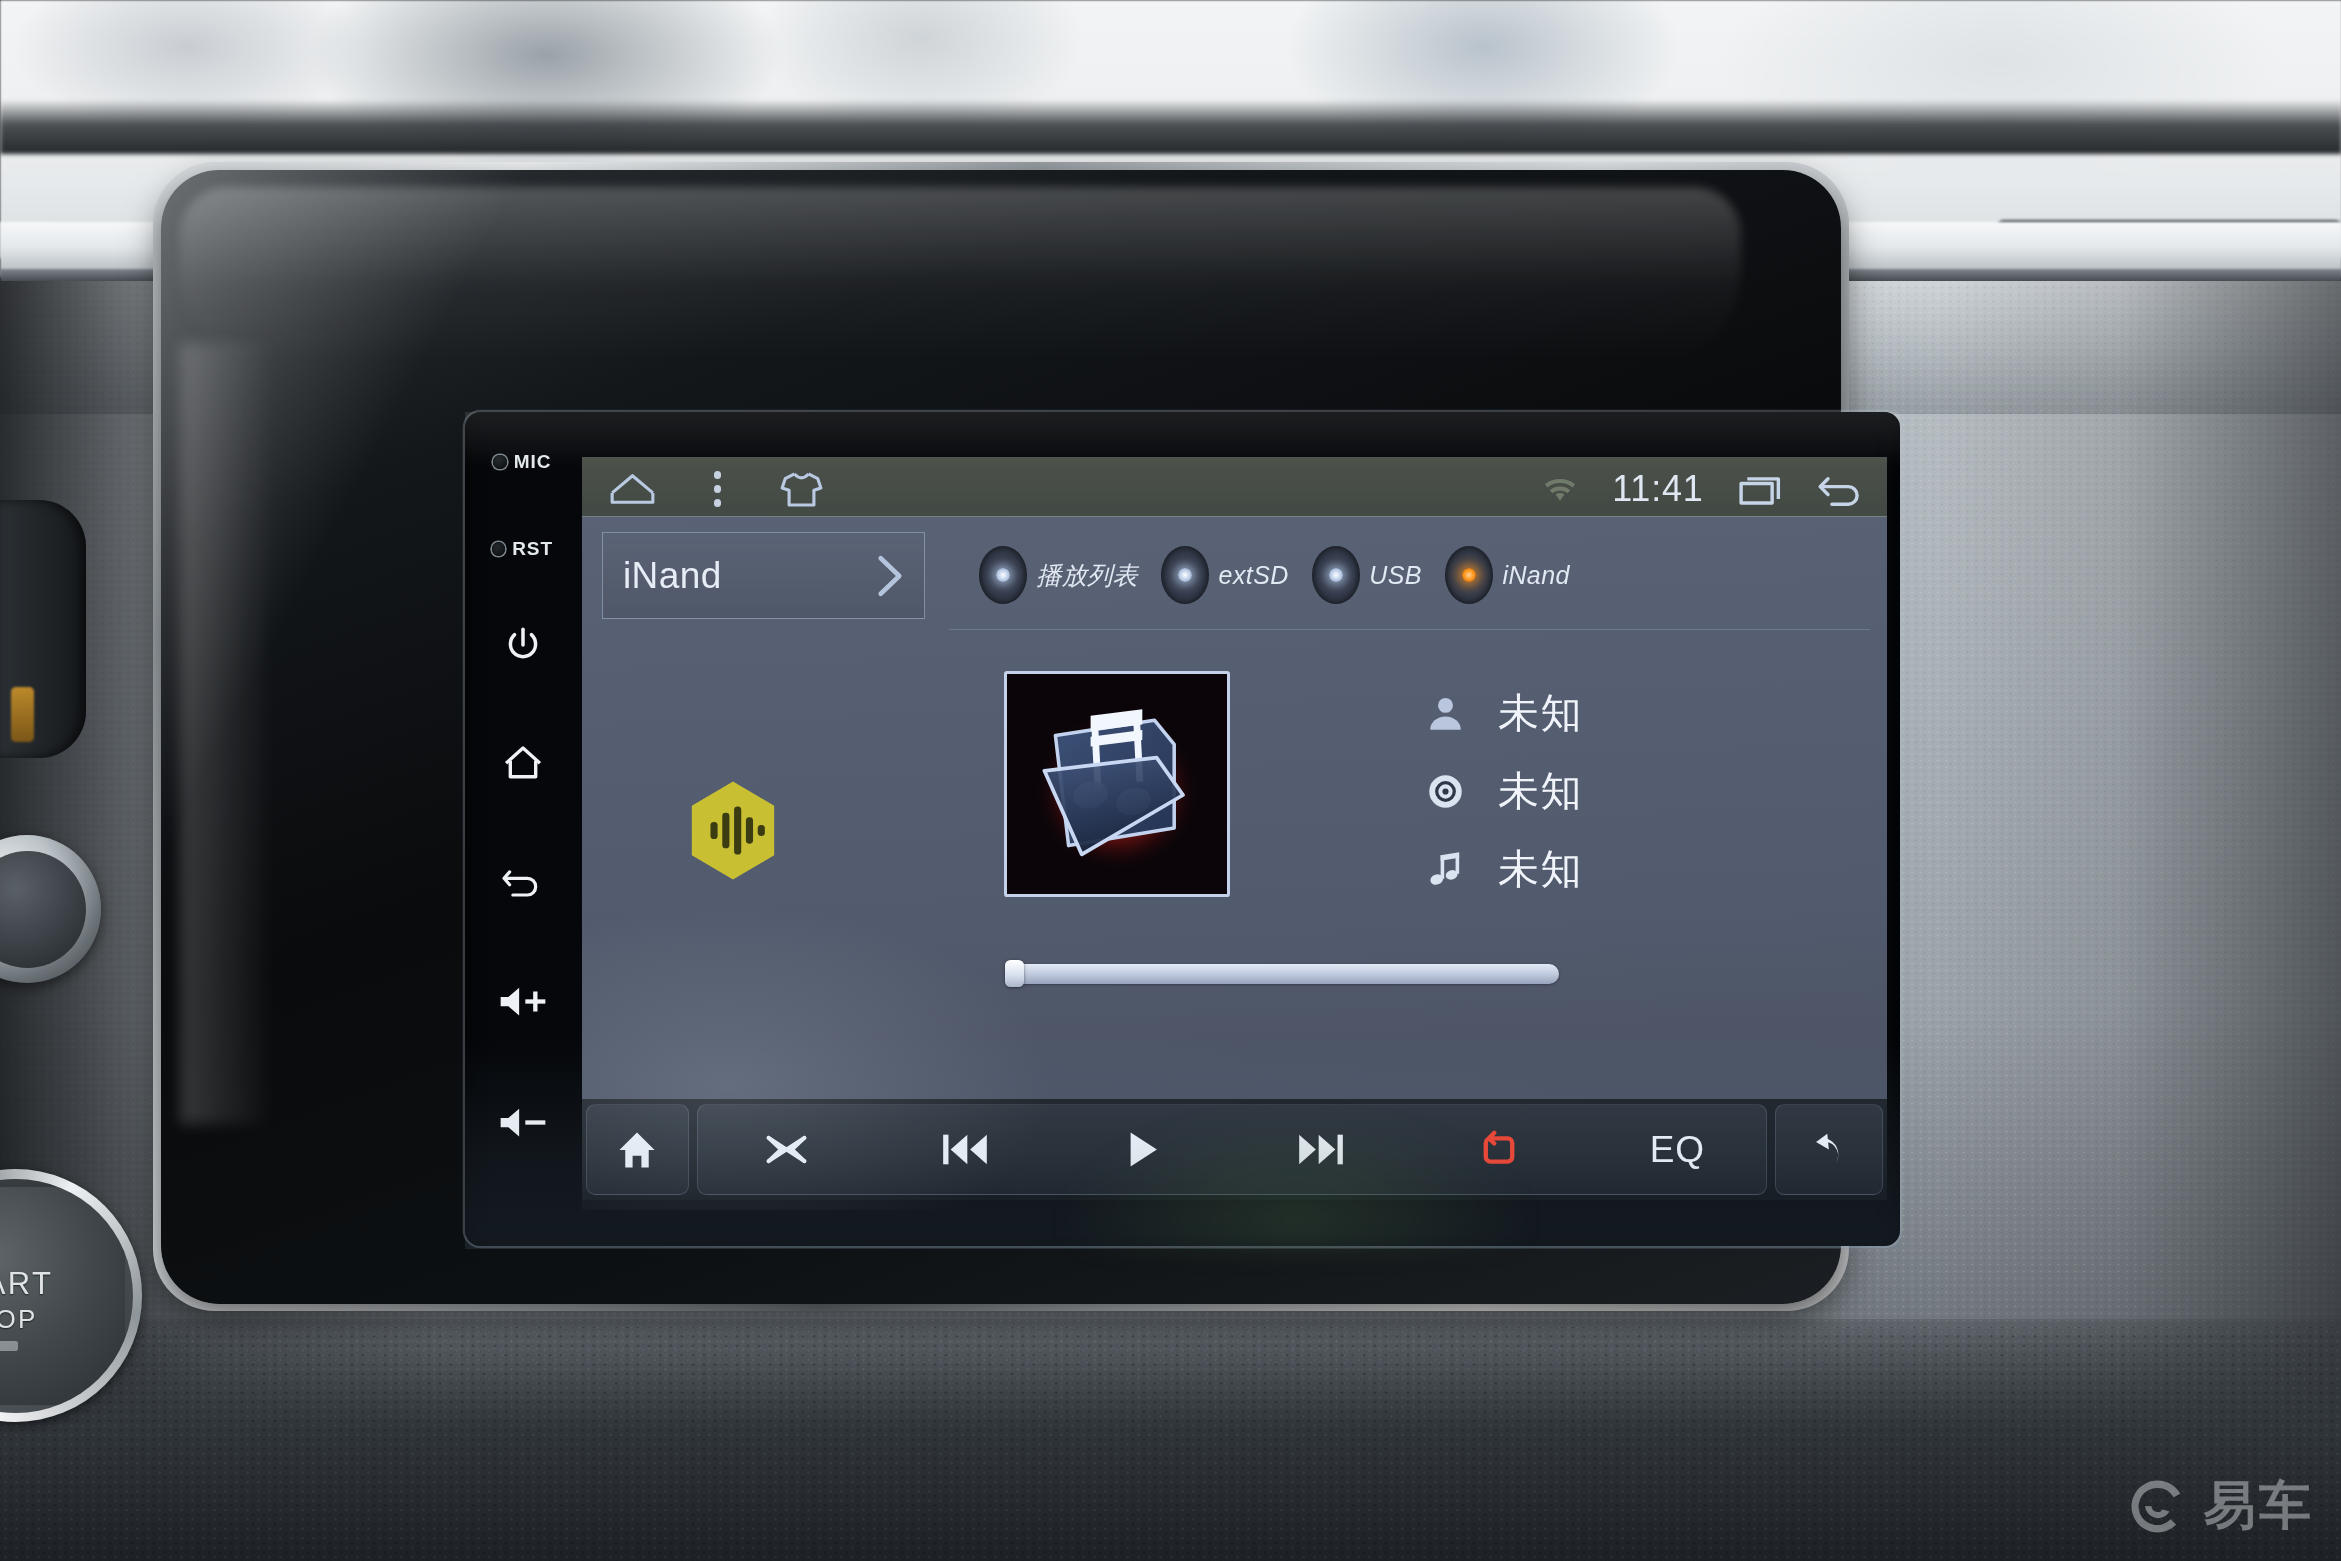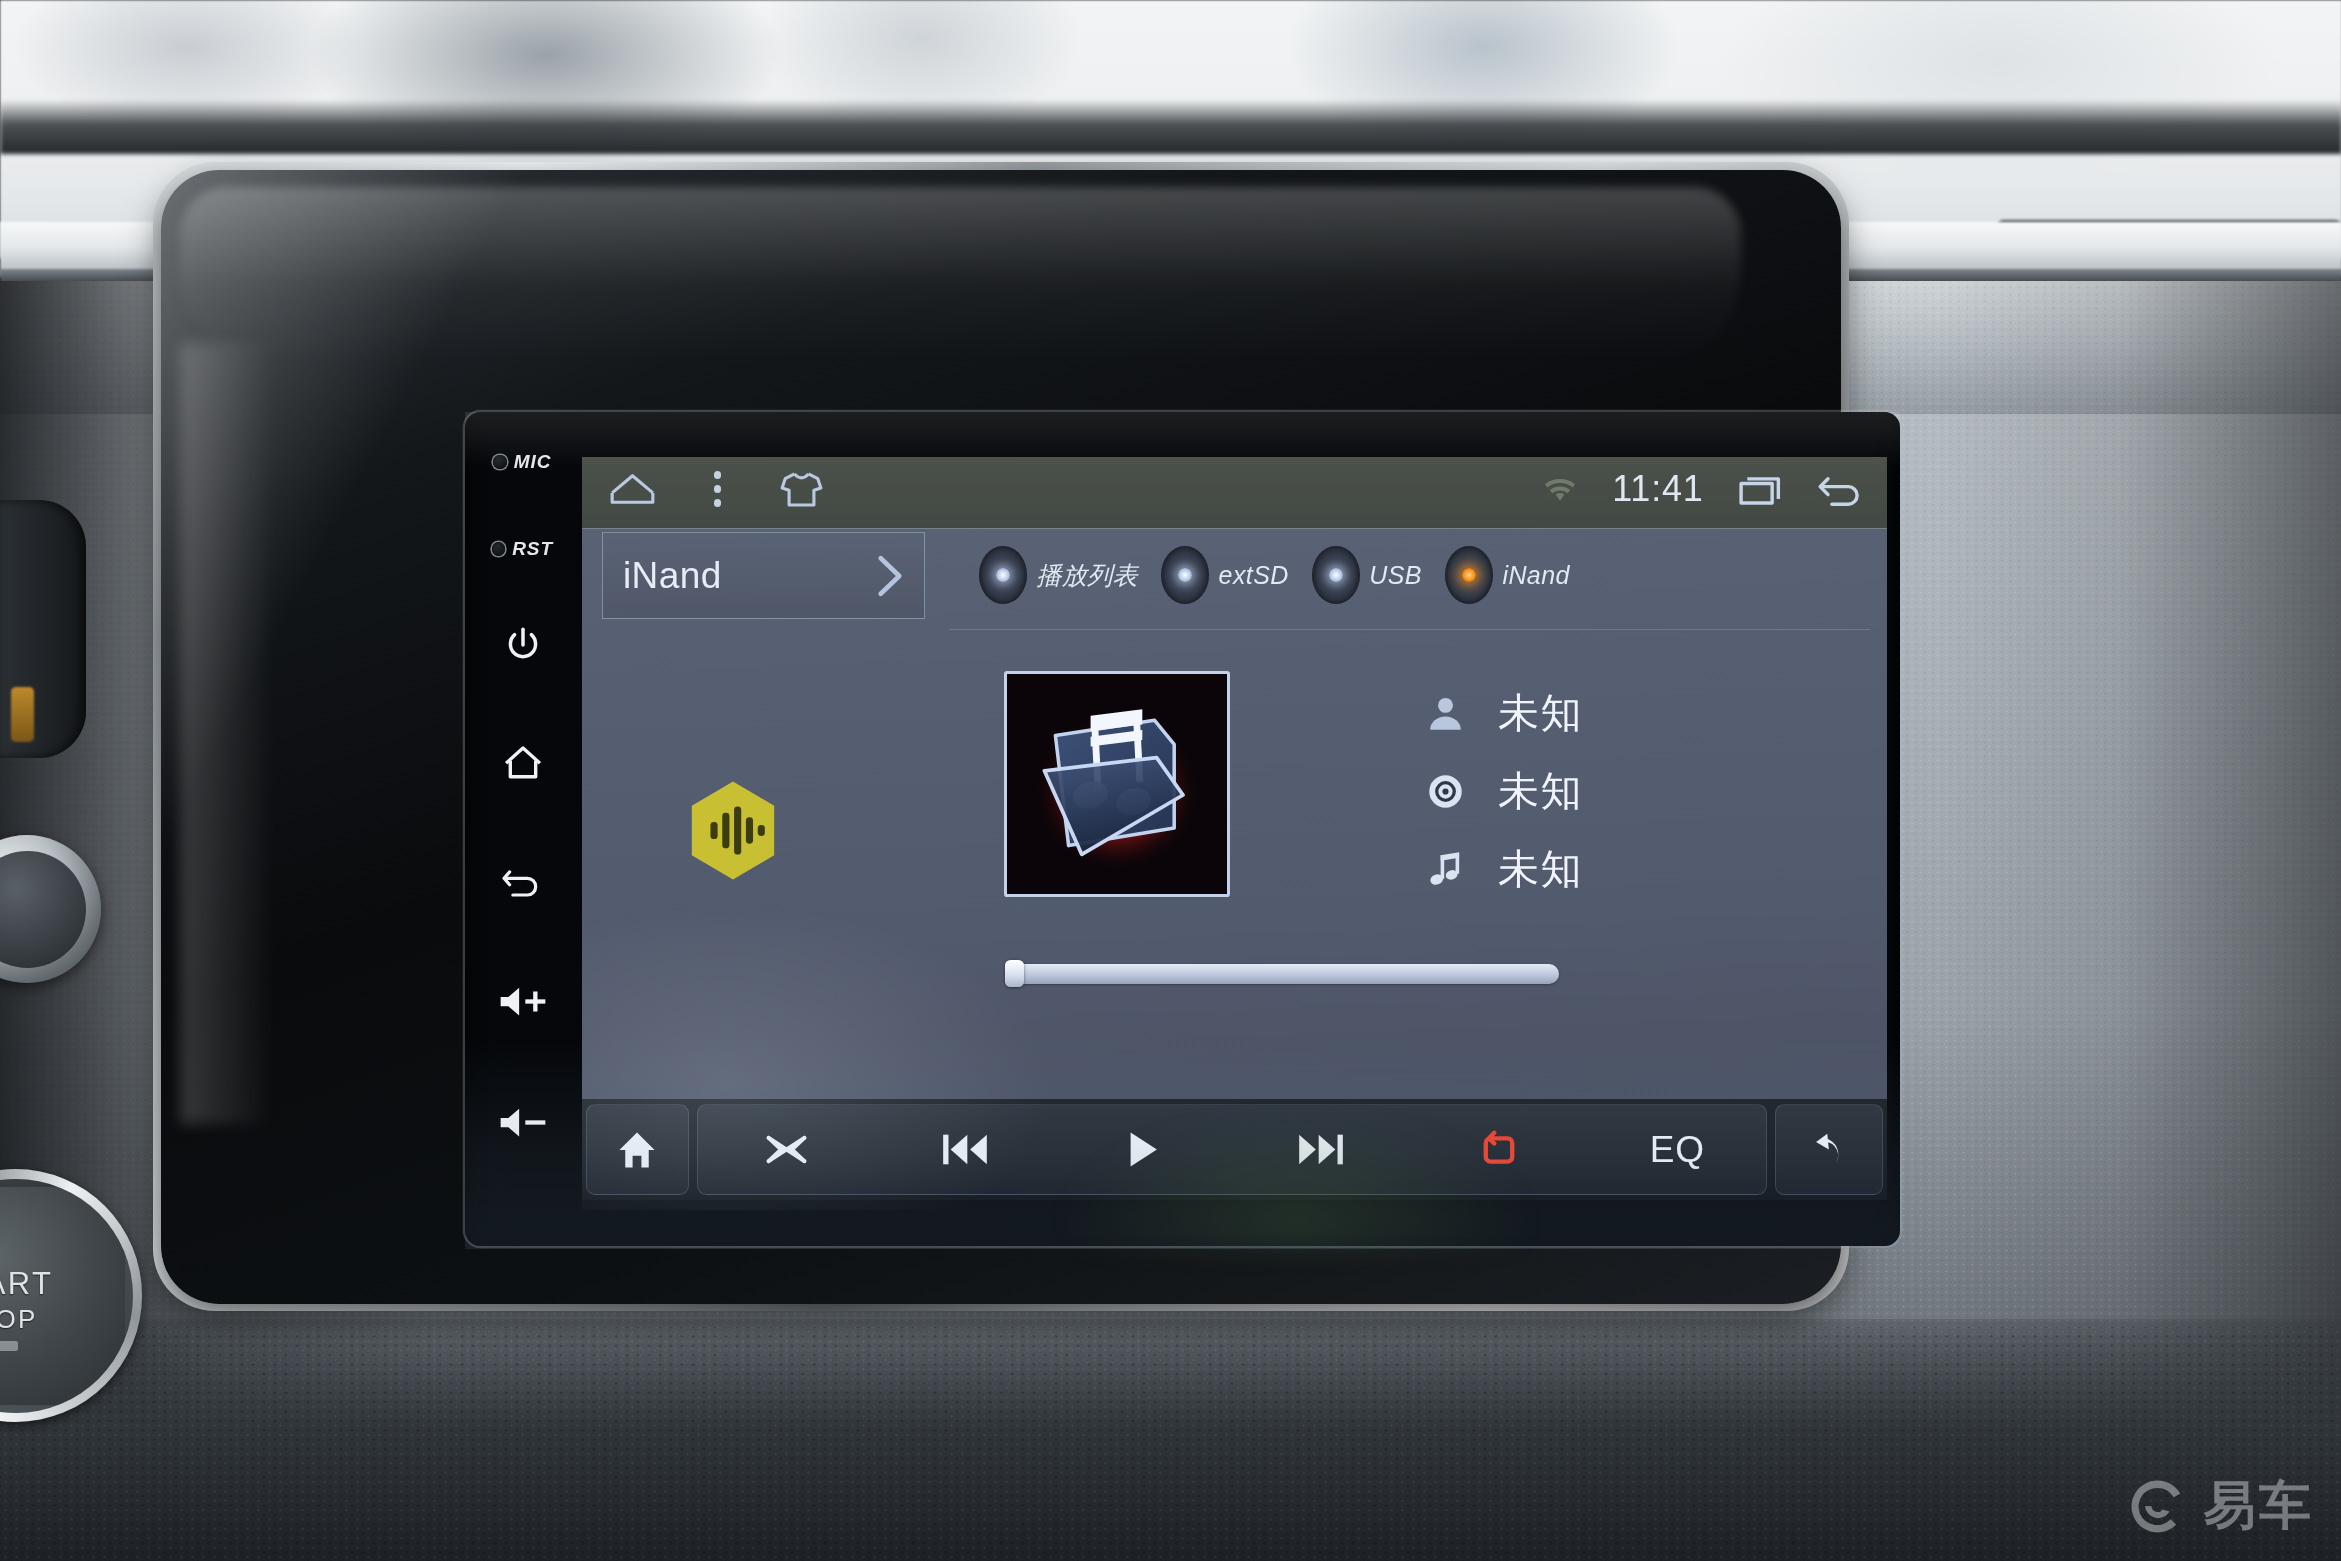--- a/index.html
+++ b/index.html
@@ -184,42 +184,41 @@
     position:absolute; left:465px; top:412px; width:1435px; height:834px;
     border-radius:15.6px;
     background:#05070a;
     box-shadow:0 0 0 2.3px rgba(180,195,210,.28), 0 0 20px rgba(0,0,0,.8) inset;
   }
 
   
   .hardkeys {
     position:absolute; left:468px; top:437px; width:109px; height:781px;
     color:#e8ecef;
-    font-style:italic;
   }
   .hk { position:absolute; left:0; width:109px; text-align:center; }
   .hkLed { display:flex; align-items:center; justify-content:center; gap:7px; }
   .hkLedDot {
     width:13.3px; height:13.3px; border-radius:50%;
     background:radial-gradient(circle at 40% 35%, #23272b, #0b0d0f);
     box-shadow:0 0 0 1.6px #7d858c;
   }
   .hkLedText { font-size:19px; letter-spacing:1px; color:#e3e8eb; font-weight:600; }
   .hkIcon { display:block; margin:0 auto; }
 
   
   .ui {
     position:absolute; left:582px; top:457px; width:1305px; height:743px;
     background:linear-gradient(178deg,#5b6377 0%, #565e71 30%, #525a6d 62%, #474e5f 100%);
     overflow:hidden;
   }
 
   
   .statusbar {
-    position:absolute; left:0; top:0; width:1305px; height:72px;
+    position:absolute; left:0; top:0; width:1305px; height:60px;
     background:linear-gradient(180deg, rgba(74,80,70,.92), rgba(64,70,62,.90));
     border-bottom:0.8px solid rgba(170,190,215,.45);
   }
   .sbLeft { position:absolute; left:26.5px; top:0; height:64px; display:flex; align-items:center; gap:58px; }
   .sbRight { position:absolute; right:23.4px; top:0; height:64px; display:flex; align-items:center; gap:34px; }
   .sbClock { font-size:36px; color:#dfe7f2; letter-spacing:0.8px; font-weight:400; }
   .dots { display:flex; flex-direction:column; gap:6.2px; align-items:center; }
   .dots i { width:7.8px; height:7.8px; border-radius:50%; background:#c6d2e2; display:block; }
 
   

